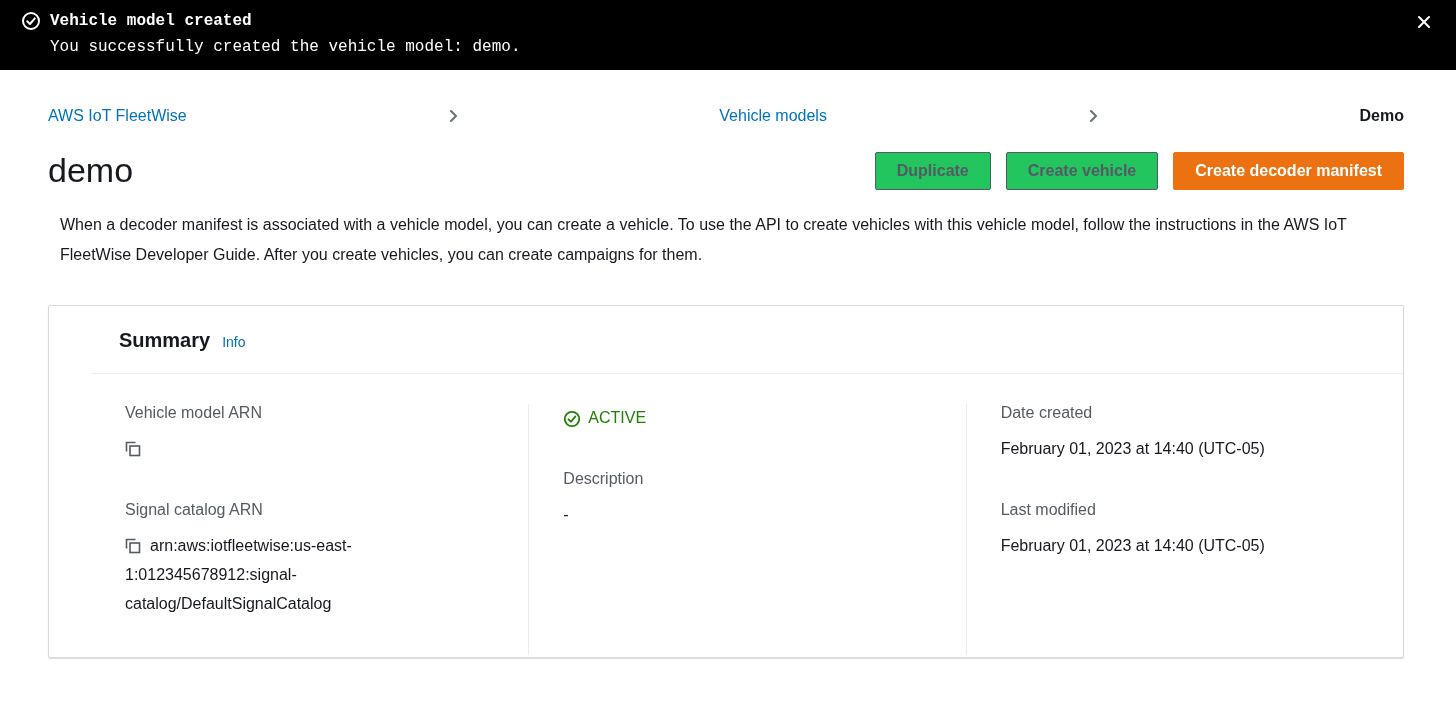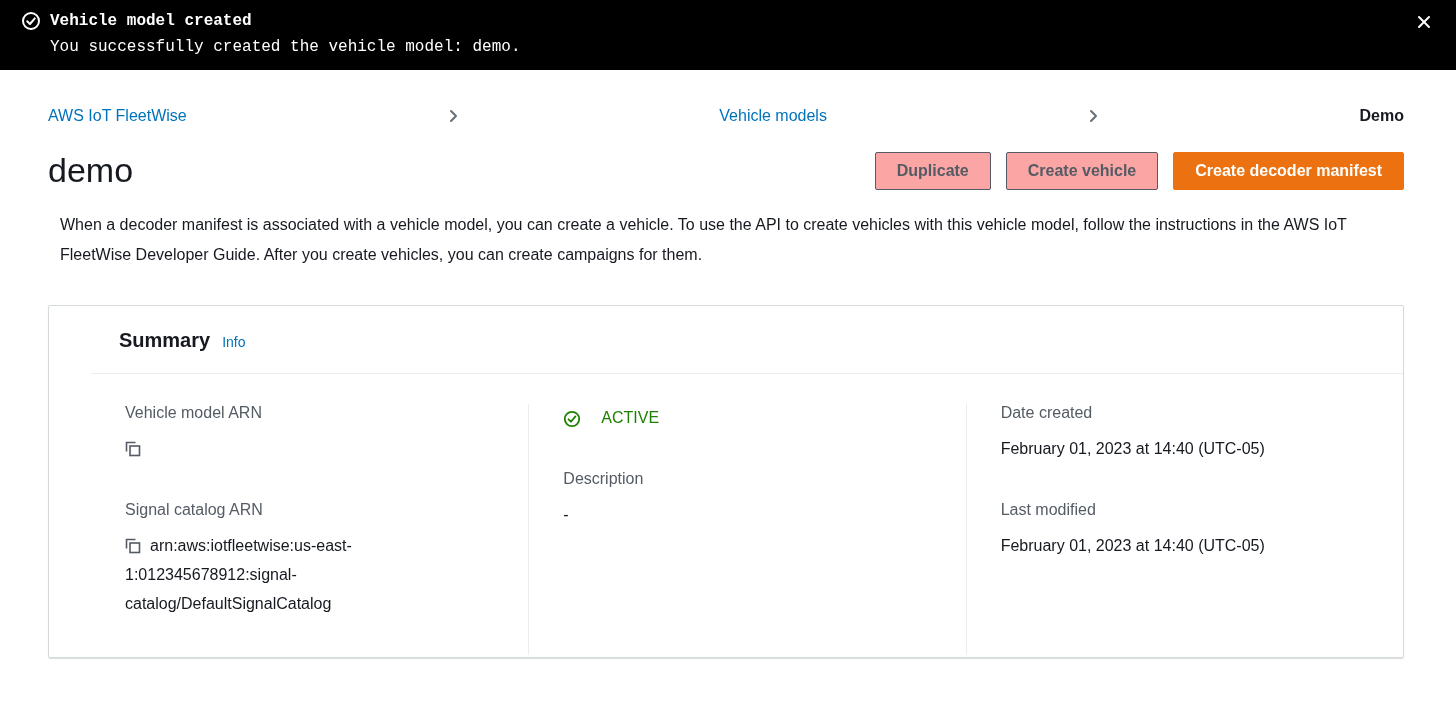--- a/index.html
+++ b/index.html
@@ -47,21 +47,21 @@
     display:flex; justify-content:space-between; align-items:center;
   }
   .page-title { font-size:34px; font-weight:400; color:#16191f; }
   .actions { display:flex; gap:15px; }
   .btn {
     font-family:inherit;
     font-size:16px; font-weight:700;
     padding:9px 21px;
     border-radius:2px;
     border:1px solid #545b64;
-    background:#fca5a5; color:#545b64;
+    background:#22c55e; color:#545b64;
     cursor:pointer; white-space:nowrap;
   }
   .btn-primary { background:#ec7211; border-color:#ec7211; color:#ffffff; }
 
   .page-description {
     margin-top:20px;
     font-size:16px; line-height:1.85;
     max-width:1330px;
     color:#16191f;
   }
@@ -89,21 +89,21 @@
   .col { padding:0 26px 0 34px; }
   .col + .col { border-left:1px solid #eaeded; }
   .field { margin-bottom:37px; }
   .field-label { color:#545b64; font-size:16px; margin-bottom:13px; }
   .field-value { font-size:16px; line-height:1.8; color:#16191f; word-break:break-word; }
   .copy-btn {
     background:none; border:none; padding:0;
     margin-right:9px; cursor:pointer;
     vertical-align:-3px; line-height:0;
   }
-  .status-value { display:flex; align-items:center; gap:20px; color:#1d8102; font-size:16px; }
+  .status-value { display:flex; align-items:center; gap:7px; color:#1d8102; font-size:16px; }
 </style>
 </head>
 <body>
 
 <div class="flashbar">
   <div class="flashbar-title-row">
     <span style="line-height:0;">
       <svg width="20" height="20" viewBox="0 0 20 20">
         <circle cx="10" cy="10" r="8" fill="none" stroke="#ffffff" stroke-width="2"></circle>
         <polyline points="6.2,10.3 9,13 13.8,7.4" fill="none" stroke="#ffffff" stroke-width="2" stroke-linecap="round" stroke-linejoin="round"></polyline>

